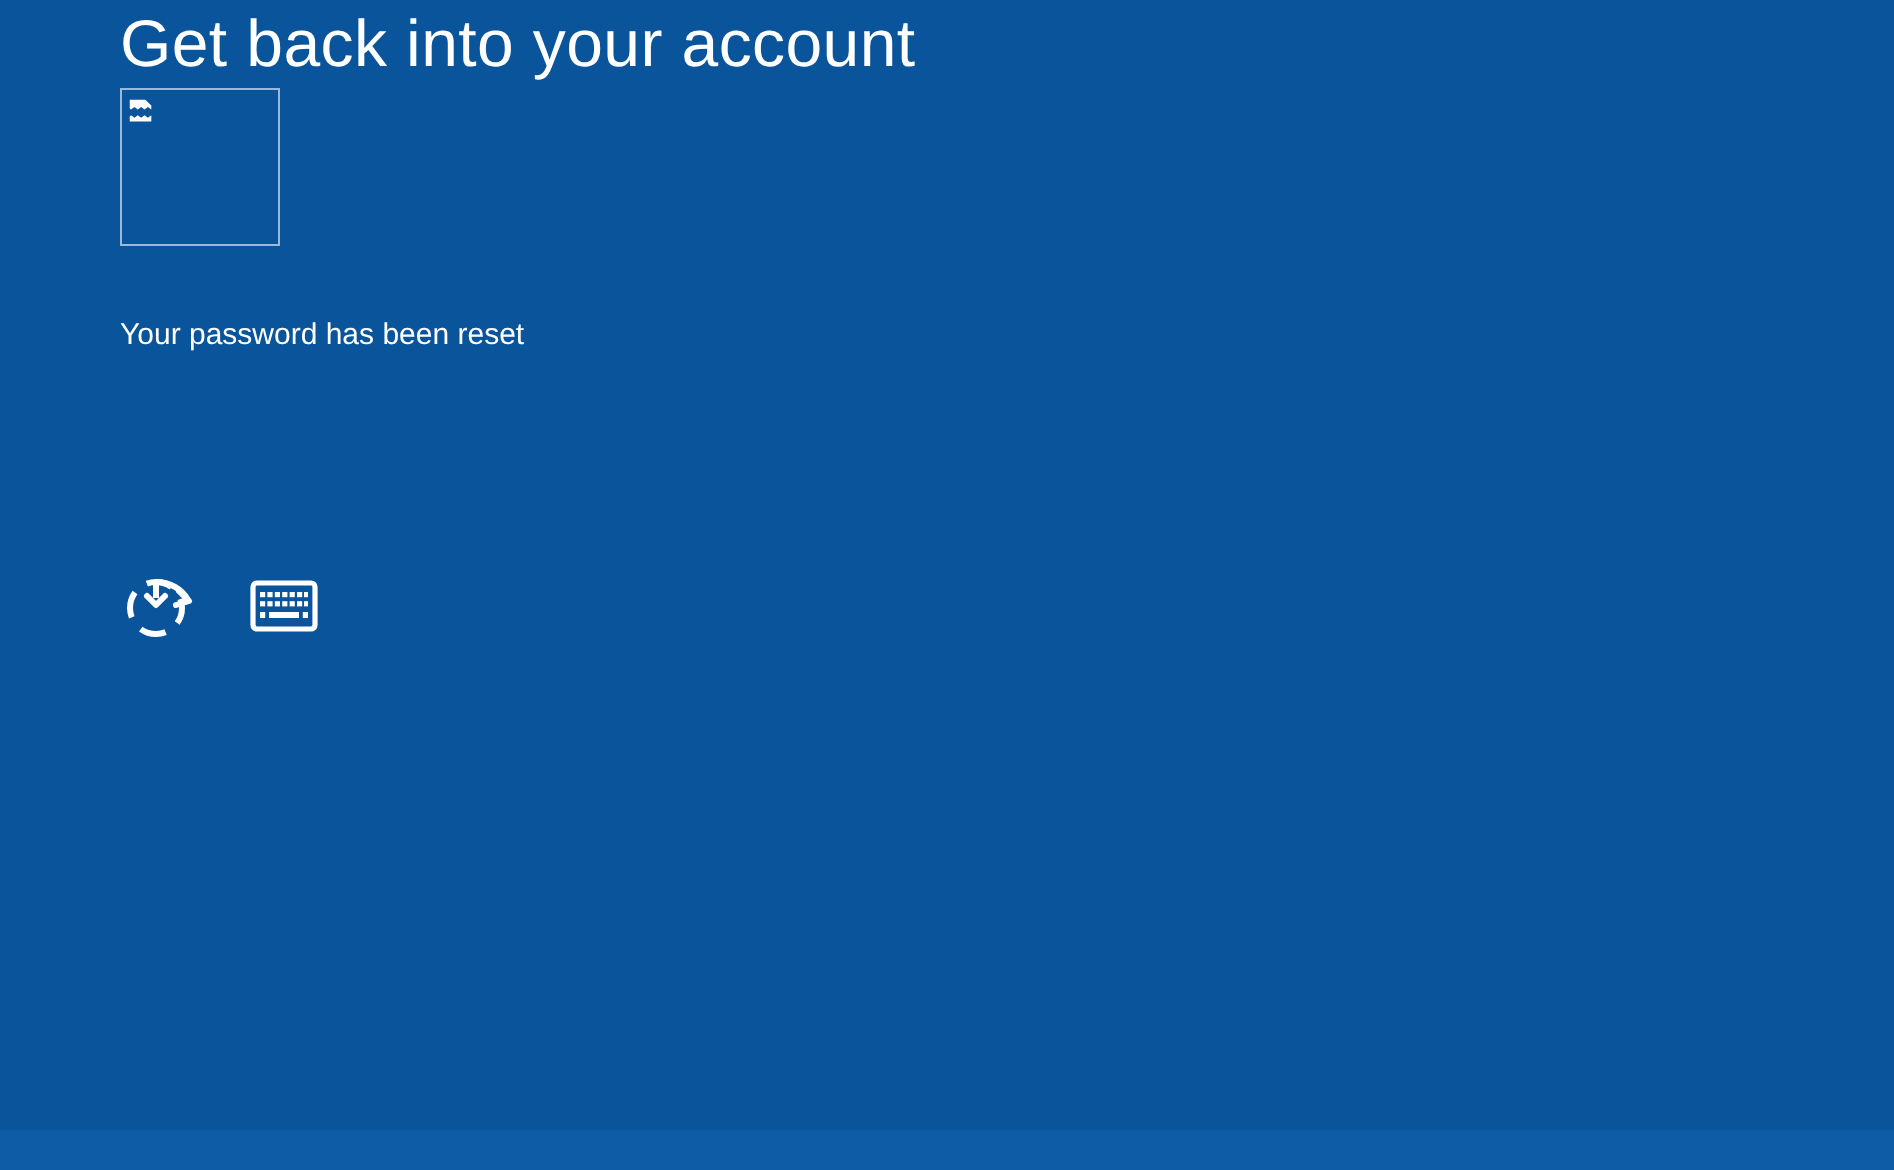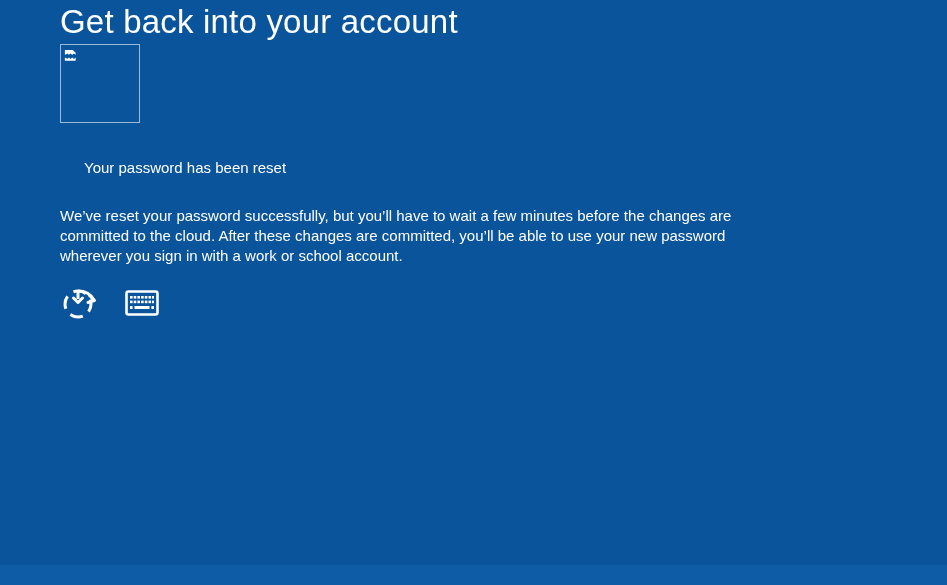--- a/index.html
+++ b/index.html
@@ -35,21 +35,20 @@
     position: absolute;
     left: 2px; top: 3px;
     width: 15px; height: 15px;
   }
   .status-text {
     position: absolute;
     left: 60px; top: 158px;
     font-size: 15px;
     line-height: 20px;
     color: var(--text, #FFFFFF);
-    margin-left: 24px;
   }
   .body-text {
     position: absolute;
     left: 60px; top: 206px;
     width: 672px;
     font-size: 15px;
     line-height: 20px;
     color: var(--text, #FFFFFF);
   }
   .icons-row {
@@ -94,21 +93,20 @@
 
   <div class="img-placeholder">
     <svg viewBox="0 0 16 16" aria-hidden="true">
       <path fill="#FFFFFF" d="M2 2 L10.3 2 L13.5 5 L13.5 7.2 L11.7 5.8 L9.9 7.2 L8.1 5.8 L6.3 7.2 L4.5 5.8 L2.7 7.2 L2 6.6 Z"></path>
       <path fill="#FFFFFF" d="M2 10.9 L2.7 10.2 L4.5 11.6 L6.3 10.2 L8.1 11.6 L9.9 10.2 L11.7 11.6 L13.5 10.2 L13.5 13.6 L2 13.6 Z"></path>
     </svg>
   </div>
 
   <div class="status-text">Your password has been reset</div>
 
-  <p class="body-text">We’ve reset your password successfully, but you’ll have to wait a few minutes before the changes are committed to the cloud. After these changes are committed, you’ll be able to use your new password wherever you sign in with a work or school account.</p>
 
   <div class="icons-row">
     <button class="icon-btn icon-eoa" type="button">
       <svg viewBox="0 0 38 36" width="38" height="36" aria-hidden="true">
         <circle cx="16" cy="19" r="13" fill="none" stroke="#FFFFFF" stroke-width="3" stroke-dasharray="13 7.4" stroke-dashoffset="5"></circle>
         <path d="M16 6 L16 14" fill="none" stroke="#FFFFFF" stroke-width="3"></path>
         <path d="M11.5 13 L16 17.5 L20.5 13" fill="none" stroke="#FFFFFF" stroke-width="3" stroke-linecap="round" stroke-linejoin="round"></path>
         <path d="M16 6 C 23 6 29 9.5 32 15" fill="none" stroke="#FFFFFF" stroke-width="3"></path>
         <path d="M27.5 10.5 L32.5 15.5 L26 17.5" fill="none" stroke="#FFFFFF" stroke-width="3" stroke-linecap="round" stroke-linejoin="round"></path>
       </svg>

